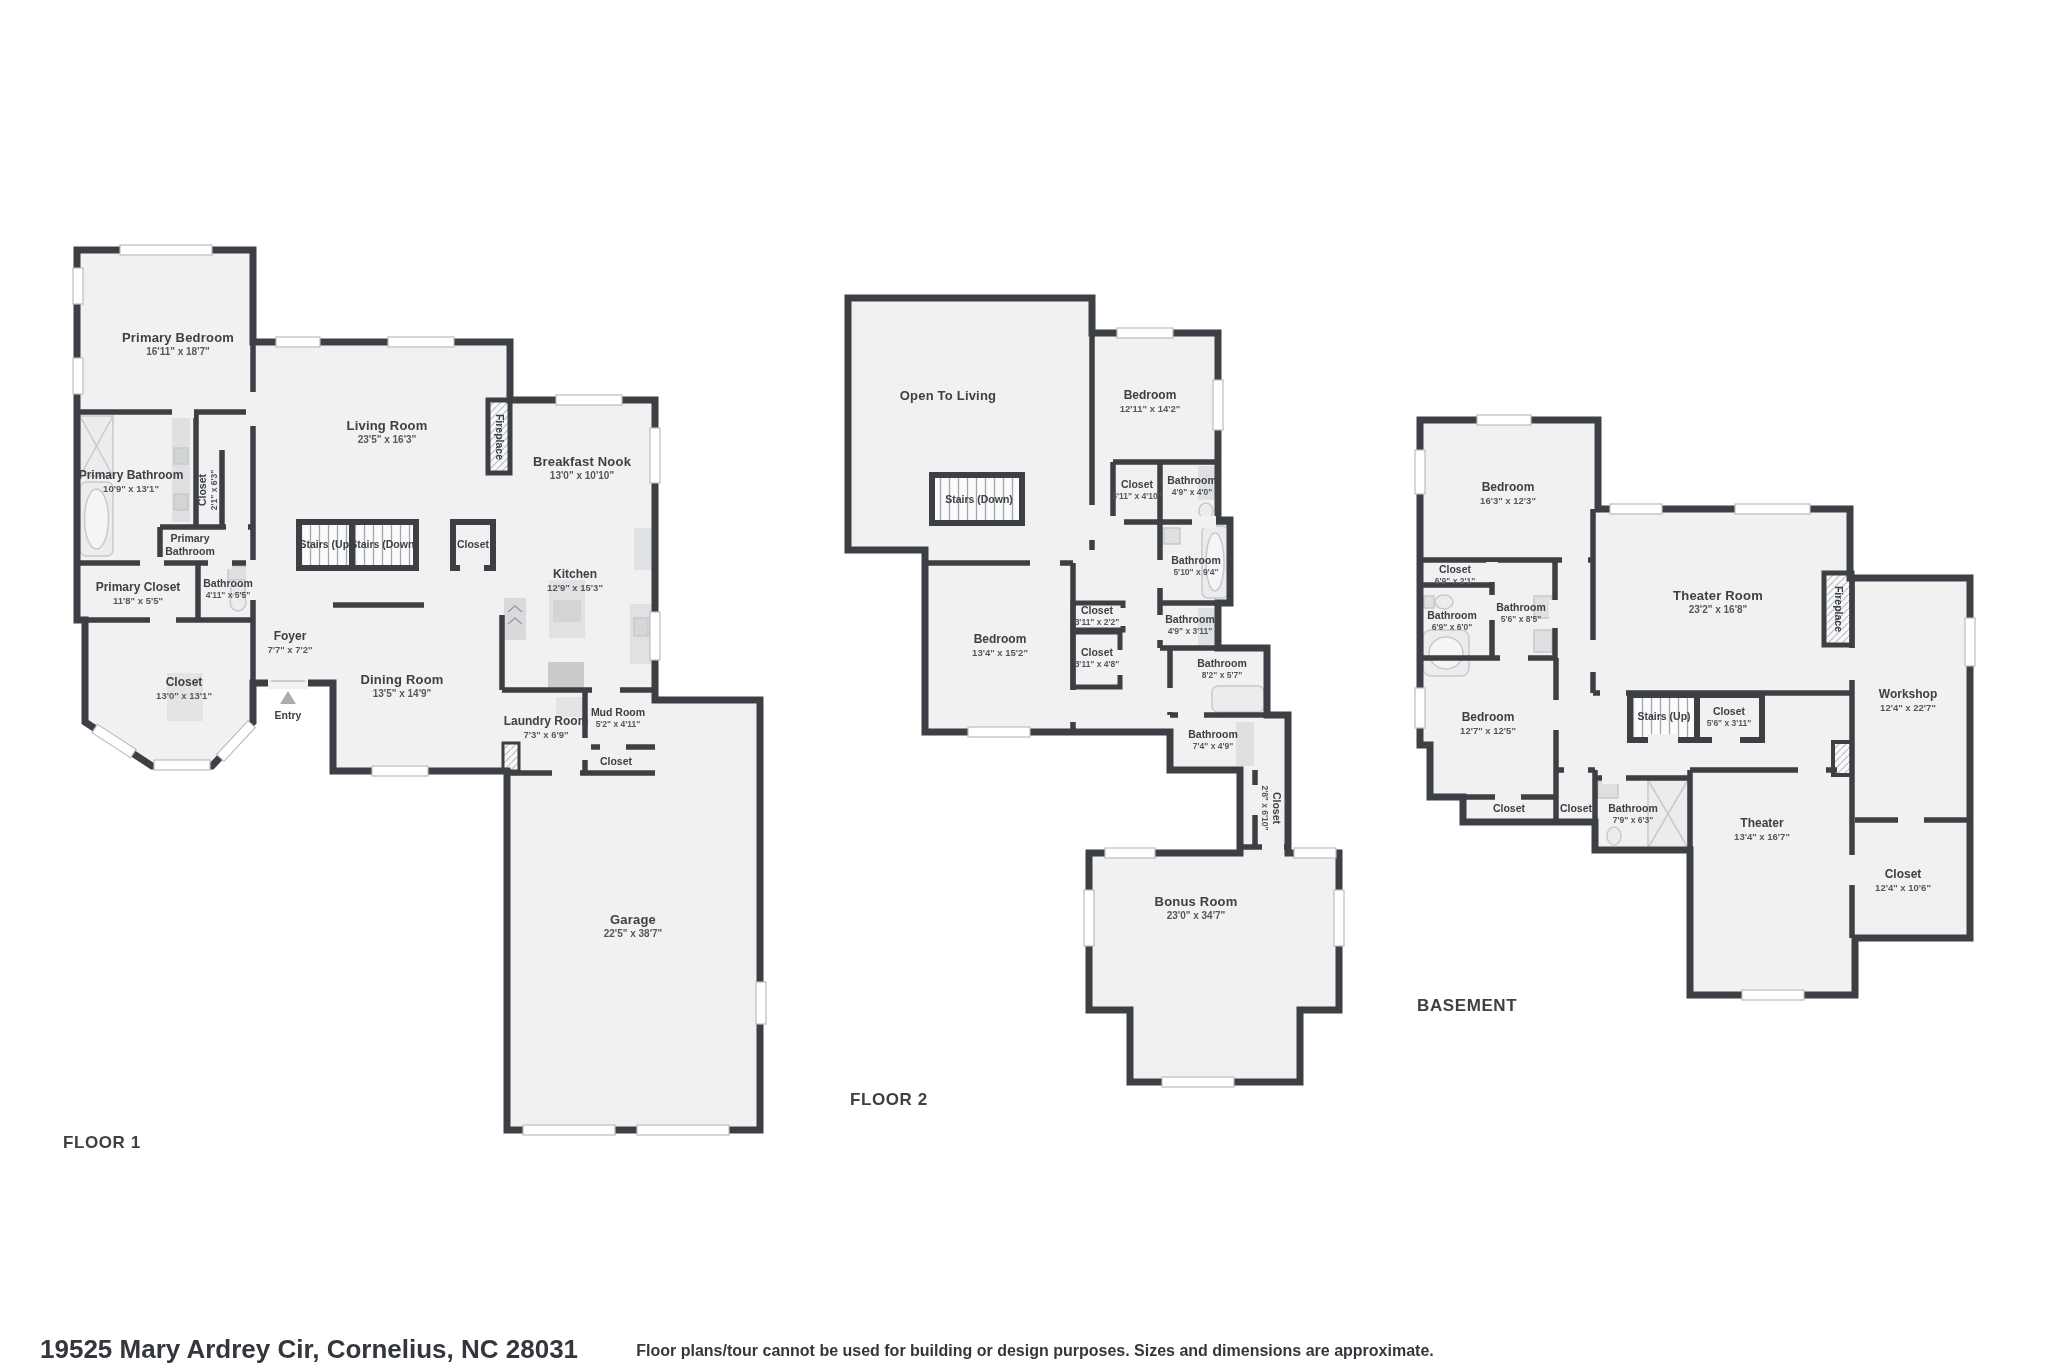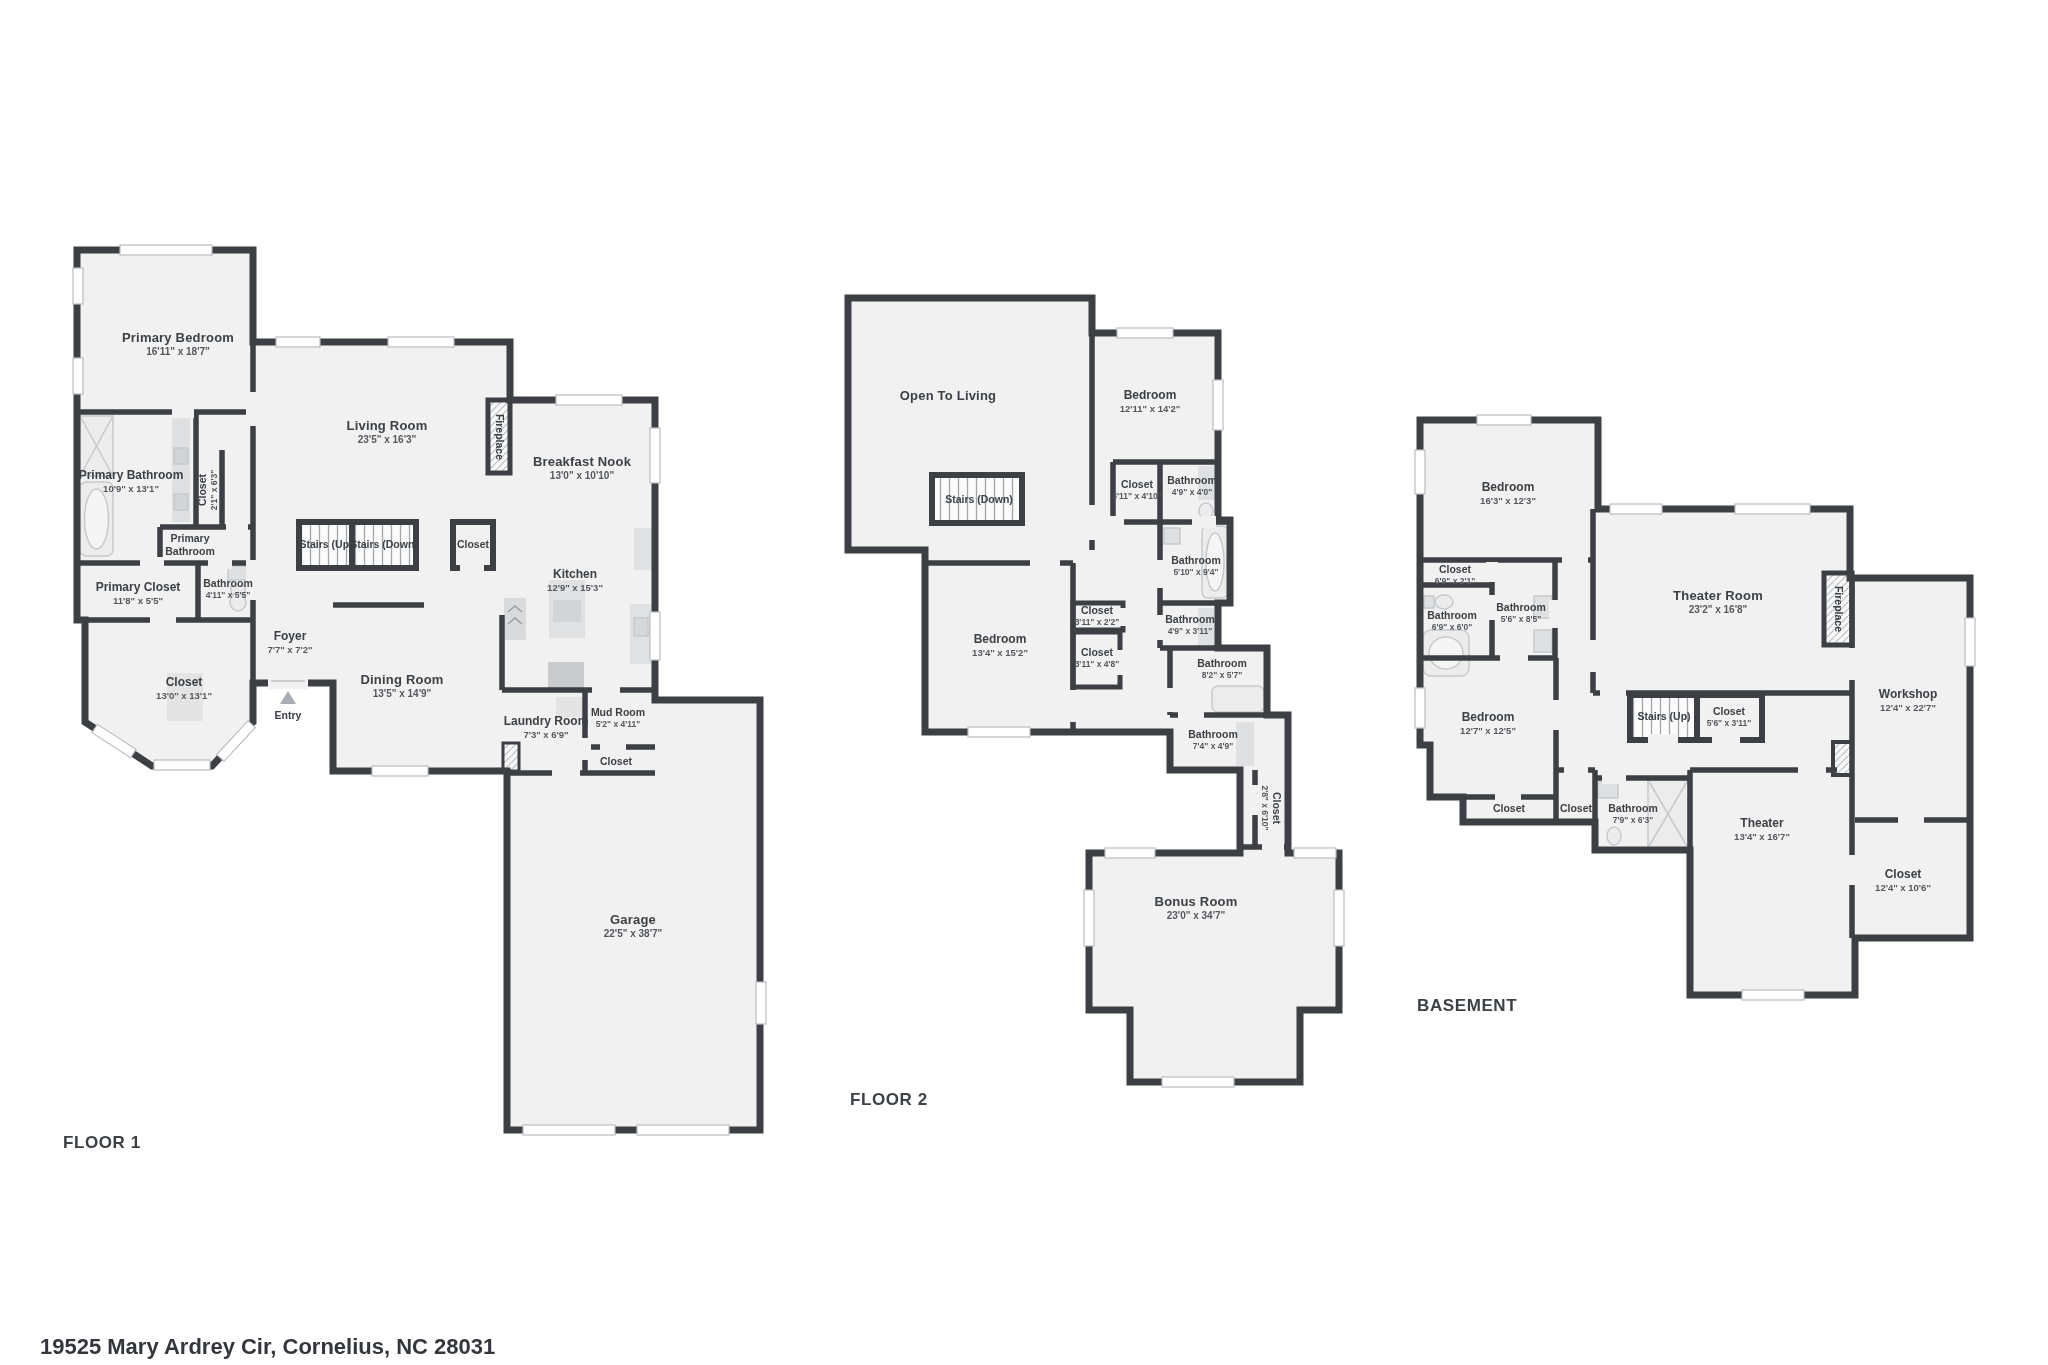--- a/index.html
+++ b/index.html
@@ -12,21 +12,21 @@
   .big .nm{font-size:13px;letter-spacing:.2px;}
   .big .dm{font-size:10px;}
   .md  .nm{font-size:12px;}
   .md  .dm{font-size:9.5px;}
   .sm  .nm{font-size:10.5px;}
   .sm  .dm{font-size:8.5px;}
   .rot90{transform:translate(-50%,-50%) rotate(90deg);}
   .rotn90{transform:translate(-50%,-50%) rotate(-90deg);}
   .wrap{white-space:normal;width:72px;}
   .floor-title{position:absolute;font-size:17px;font-weight:700;color:#3c4146;letter-spacing:.6px;z-index:5;}
-  .address{position:absolute;left:40px;top:1334px;font-size:22px;font-weight:700;color:#33373c;z-index:5;}
+  .address{position:absolute;left:40px;top:1334px;font-size:26px;font-weight:700;color:#33373c;z-index:5;}
   .disclaimer{position:absolute;left:1035px;top:1342px;transform:translateX(-50%);
               font-size:16px;font-weight:700;color:#33373c;z-index:5;}
 </style>
 </head>
 <body>
 
 <div class="canvas">
 
 <svg width="2048" height="1365" viewBox="0 0 2048 1365">
   <defs>
@@ -404,14 +404,15 @@
       <div class="nm">Workshop</div>
       <div class="dm">12'4" x 22'7"</div>
     </div>
 <div class="lbl md" style="left:1903px;top:880px">
       <div class="nm">Closet</div>
       <div class="dm">12'4" x 10'6"</div>
     </div>
 <div class="floor-title" style="left:1417px;top:996px">BASEMENT</div>
 
 <div class="address">19525 Mary Ardrey Cir, Cornelius, NC 28031</div>
+<div class="disclaimer">Floor plans/tour cannot be used for building or design purposes. Sizes and dimensions are approximate.</div>
 
 </div>
 
 </body></html>

